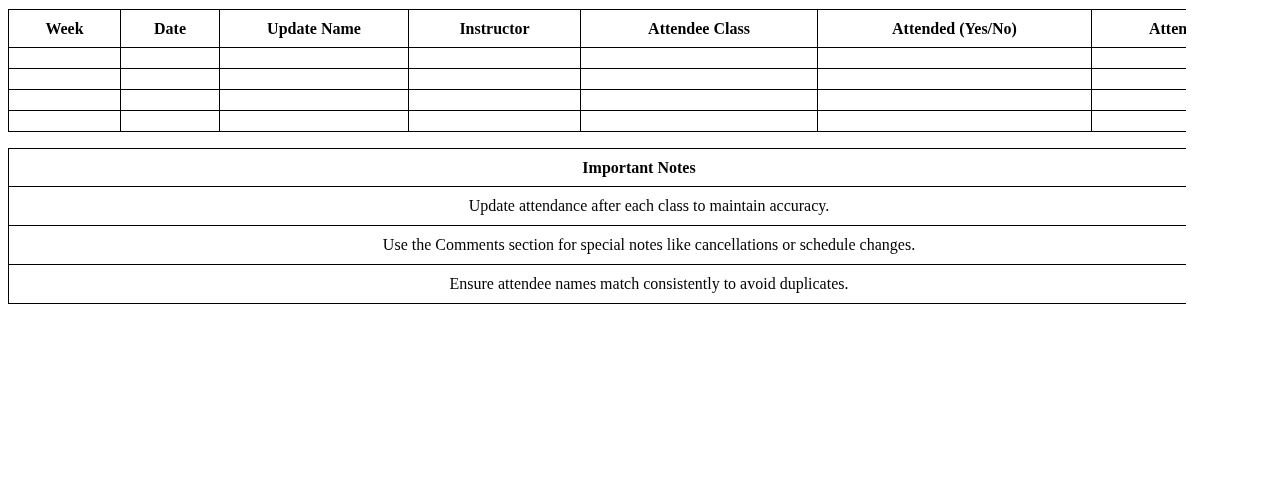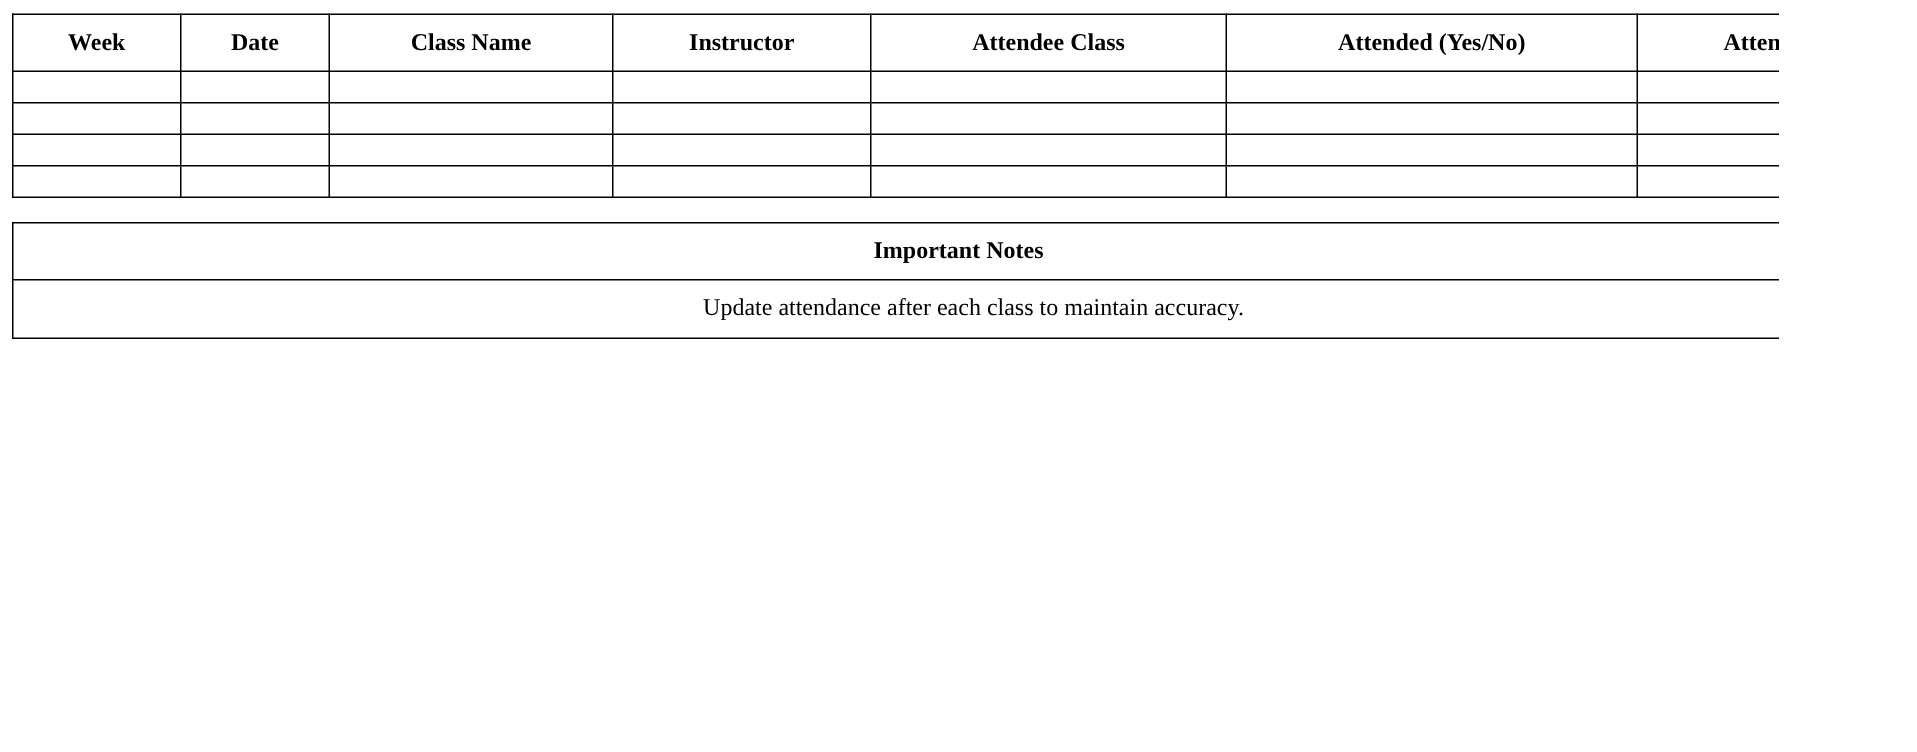--- a/index.html
+++ b/index.html
@@ -80,21 +80,21 @@
       <col style="width:189px">
       <col style="width:172px">
       <col style="width:237px">
       <col style="width:274px">
       <col style="width:178px">
     </colgroup>
     <thead>
       <tr>
         <th>Week</th>
         <th>Date</th>
-        <th>Class Name</th>
+        <th>Update Name</th>
         <th>Instructor</th>
         <th>Attendee Class</th>
         <th>Attended (Yes/No)</th>
         <th>Attended</th>
       </tr>
     </thead>
     <tbody>
       <tr>
         <td></td>
         <td></td>
@@ -140,16 +140,22 @@
     </colgroup>
     <thead>
       <tr>
         <th>Important Notes</th>
       </tr>
     </thead>
     <tbody>
       <tr>
         <td>Update attendance after each class to maintain accuracy.</td>
       </tr>
+      <tr>
+        <td>Use the Comments section for special notes like cancellations or schedule changes.</td>
+      </tr>
+      <tr>
+        <td>Ensure attendee names match consistently to avoid duplicates.</td>
+      </tr>
     </tbody>
   </table>
 
 </div>
 
 </body></html>

